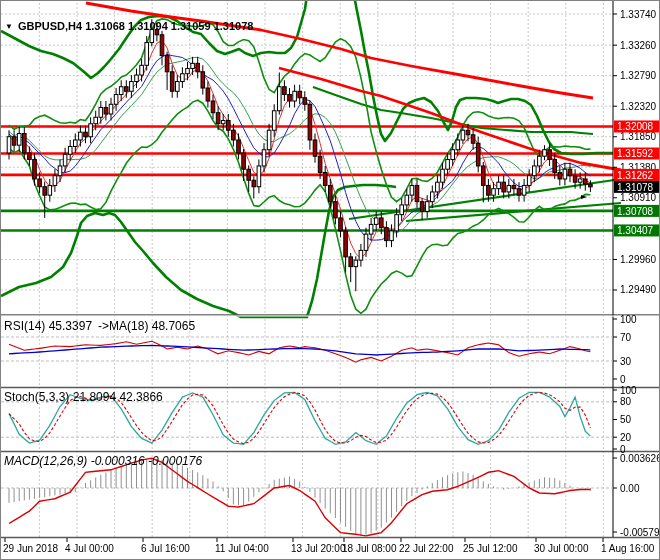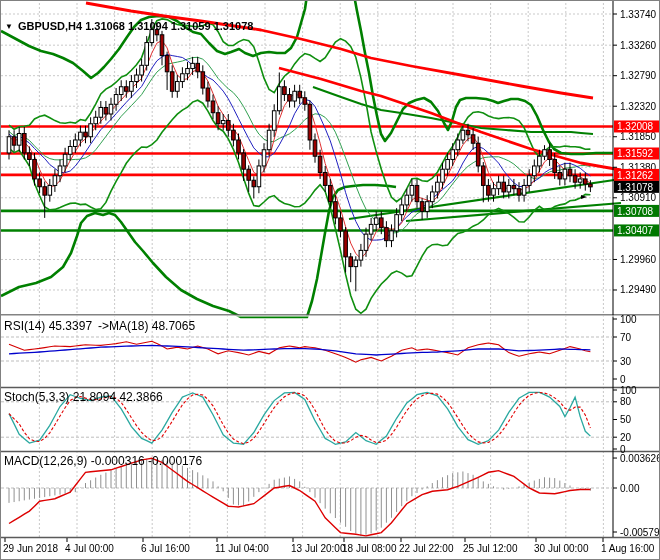--- a/index.html
+++ b/index.html
@@ -13,21 +13,21 @@
     position:absolute;left:4px;top:3px;font-size:11px;font-weight:bold;color:#000;
     white-space:nowrap;z-index:5;letter-spacing:0px;margin-top:16px;
   }
   .chart-title .dd{font-size:8px;margin-right:5px;vertical-align:1px;cursor:pointer;}
   .pane-header{
     position:absolute;left:3px;font-size:12px;color:#000;white-space:nowrap;z-index:5;
   }
   .pane-header span{margin-right:6px;}
   #hdr-rsi{top:318px;}
   #hdr-stoch{top:389px;}
-  #hdr-macd{top:453px;}
+  #hdr-macd{top:453px;font-style:italic;}
   text{font-family:"Liberation Sans",sans-serif;}
 </style>
 </head>
 <body>
 
 <div class="terminal">
   <svg id="chart-svg" width="660" height="560">
       <g stroke="#c9c9c9" stroke-width="1" stroke-dasharray="2,2">
         <line x1="38.4" y1="2" x2="38.4" y2="536" stroke="#c9c9c9" stroke-dasharray="2,2"></line>
         <line x1="76" y1="2" x2="76" y2="536" stroke="#c9c9c9" stroke-dasharray="2,2"></line>

